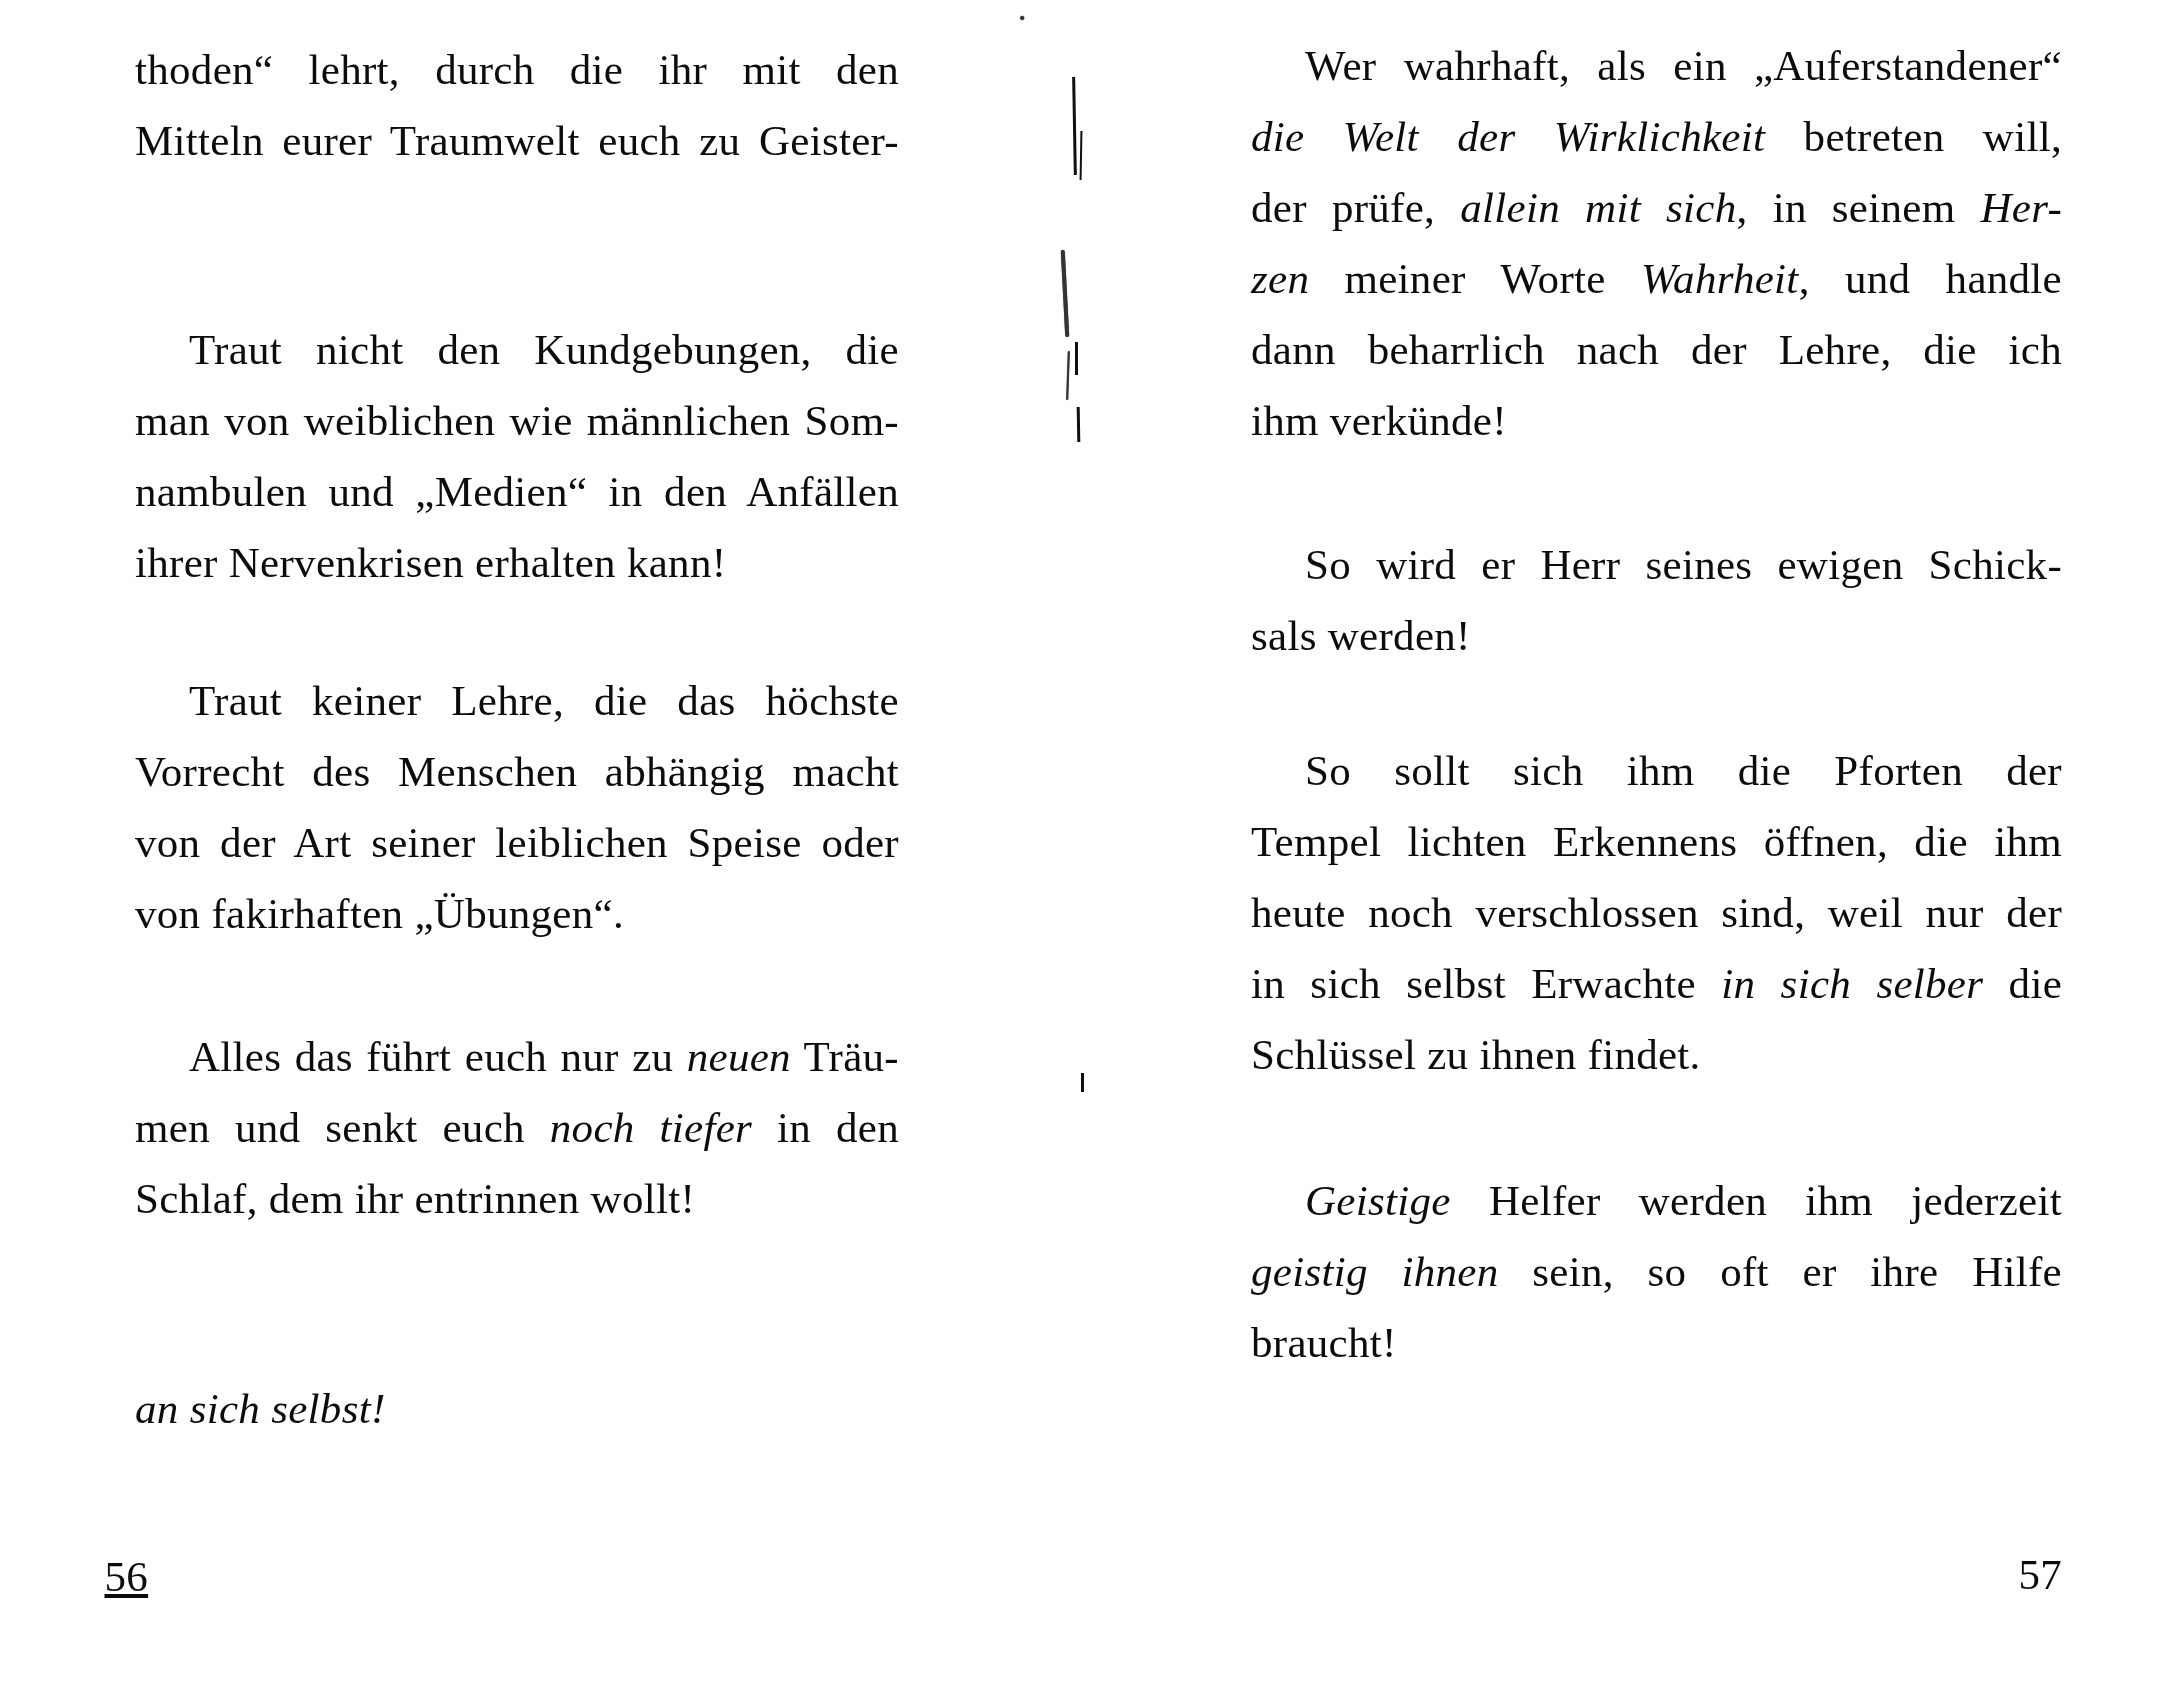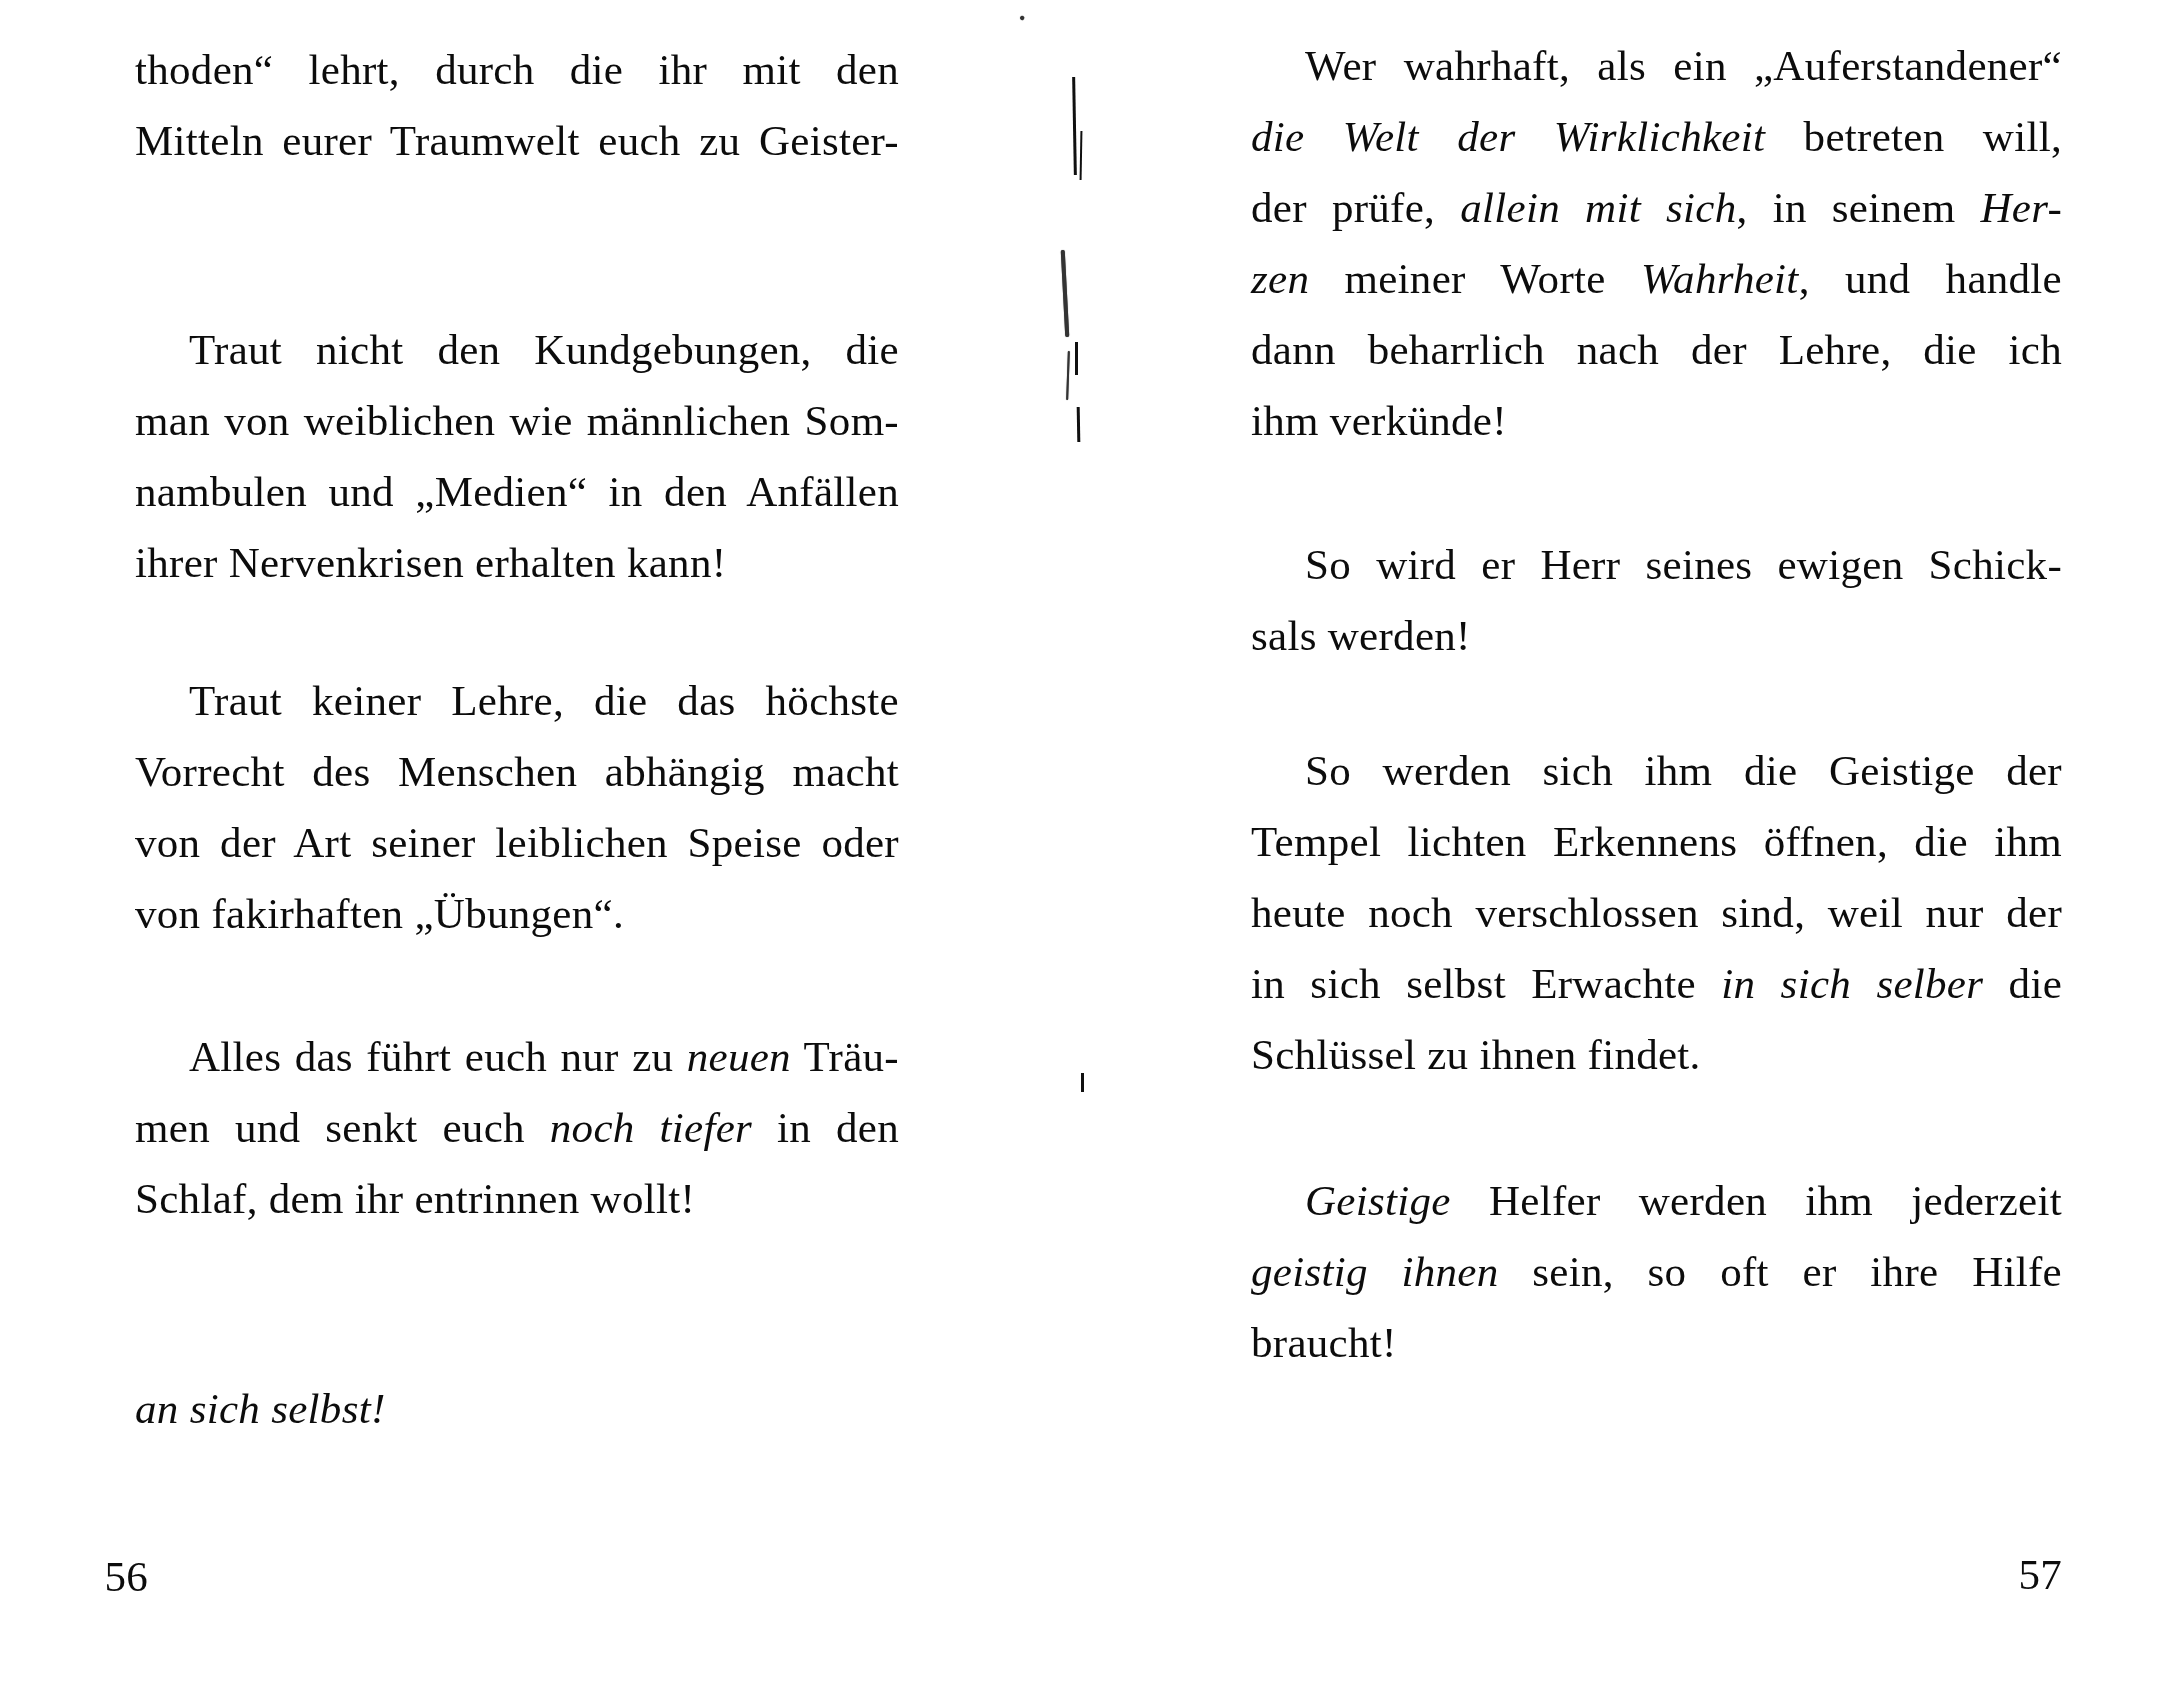--- a/index.html
+++ b/index.html
@@ -26,21 +26,21 @@
   }
   .para-indent .line:first-child{text-indent:54px;}
   .i{font-style:italic;}
   .initial{
     font-style:italic;
     font-size:1.45em;
     line-height:0;
     letter-spacing:0.9px;
   }
   .page-number{position:absolute;font-size:43px;}
-  #page-56 .page-number{left:10.5px;top:1541px;}
+  #page-56 .page-number{left:10.5px;top:1541px;text-decoration:underline;}
   #page-57 .page-number{right:0px;top:1539px;text-align:right;}
   .mark{position:absolute;background:#101010;}
   .mark.fuzzy{opacity:.85;border-radius:1.7px;box-shadow:0 0 0.9px #333;}
 </style>
 </head>
 <body>
 
 <div class="scan">
   <div class="page" id="page-56">
     <div class="page-number">56</div>
@@ -77,21 +77,21 @@
         <div class="line j"><span>der prüfe, </span><span class="i">allein mit sich</span><span>, in seinem </span><span class="i">Her-</span></div>
         <div class="line j"><span class="i">zen</span><span> meiner Worte </span><span class="i">Wahrheit</span><span>, und handle</span></div>
         <div class="line j"><span>dann beharrlich nach der Lehre, die ich</span></div>
         <div class="line"><span>ihm verkünde!</span></div>
       </div>
       <div class="paragraph para-indent" style="top: 529px;">
         <div class="line j"><span>So wird er Herr seines ewigen Schick-</span></div>
         <div class="line"><span>sals werden!</span></div>
       </div>
       <div class="paragraph para-indent" style="top: 735px;">
-        <div class="line j"><span>So werden sich ihm die Geistige der</span></div>
+        <div class="line j"><span>So sollt sich ihm die Pforten der</span></div>
         <div class="line j"><span>Tempel lichten Erkennens öffnen, die ihm</span></div>
         <div class="line j"><span>heute noch verschlossen sind, weil nur der</span></div>
         <div class="line j"><span>in sich selbst Erwachte </span><span class="i">in sich selber</span><span> die</span></div>
         <div class="line"><span>Schlüssel zu ihnen findet.</span></div>
       </div>
       <div class="paragraph para-indent" style="top: 1165px;">
         <div class="line j"><span class="i">Geistige</span><span> Helfer werden ihm jederzeit</span></div>
         <div class="line j"><span class="i">geistig ihnen</span><span> sein, so oft er ihre Hilfe</span></div>
         <div class="line"><span>braucht!</span></div>
       </div>

